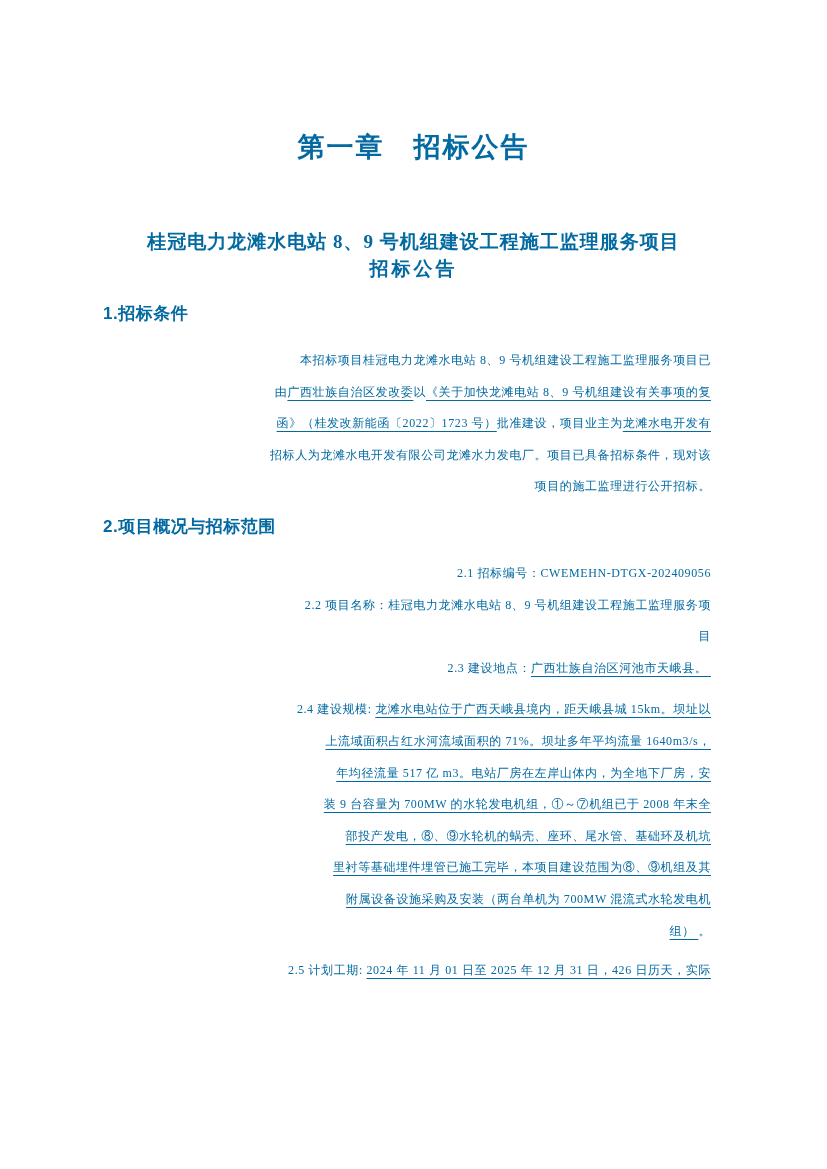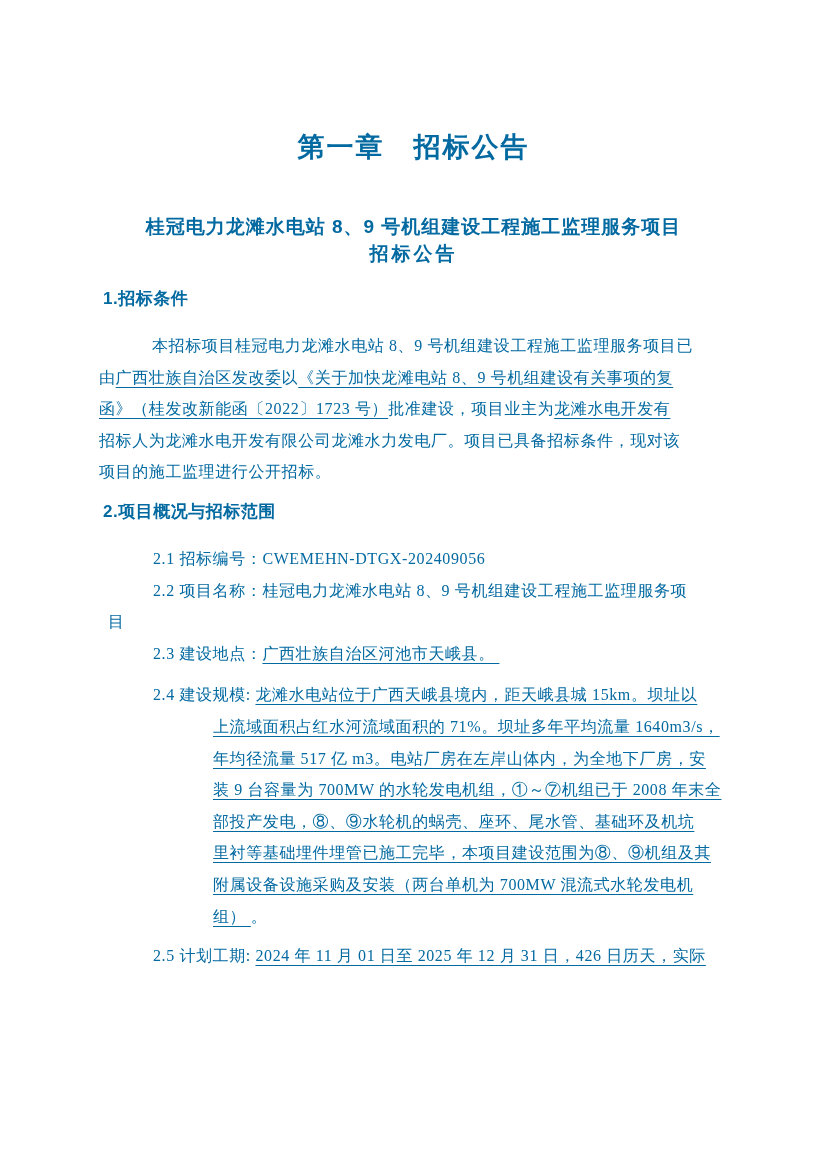--- a/index.html
+++ b/index.html
@@ -20,23 +20,23 @@
   }
   .chapter-title {
     text-align: center;
     font-family: "Liberation Sans", sans-serif;
     font-weight: bold;
     font-size: 27px;
     line-height: 34px;
     letter-spacing: 2px;
   }
   .doc-title-1 {
-    margin-top: 49px;
+    margin-top: 64px;
     text-align: center;
-    font-family: Liberation Sans, sans-serif;
+    font-family: Liberation Serif, serif;
     font-weight: bold;
     font-size: 19px;
     line-height: 27px;
     letter-spacing: 1px;
   }
   .doc-title-2 {
     text-align: center;
     font-family: "Liberation Sans", sans-serif;
     font-weight: bold;
     font-size: 19px;
@@ -51,23 +51,24 @@
     font-family: "Liberation Sans", sans-serif;
     font-weight: bold;
     font-size: 17px;
     line-height: 23px;
     letter-spacing: 0.5px;
     margin-left: 4px;
   }
   .h1 { margin-top: 20px; }
   .h2 { margin-top: 12px; }
   .rich {
-    font-size: 16px;
+    font-size: 12px;
     line-height: 31.6px;
     letter-spacing: 0.6px;
+    text-align: right;
   }
   .rich .line {
     white-space: pre;
     margin-left: var(--cont, 0px);
   }
   .rich .line:first-child {
     margin-left: var(--first, 0px);
   }
   .para  { margin-top: 20px; --first: 53px; --cont: 0px; }
   .items { margin-top: 20px; }

